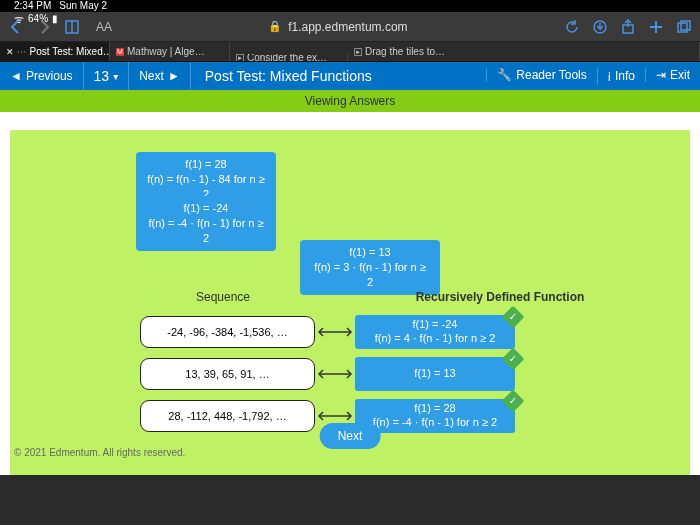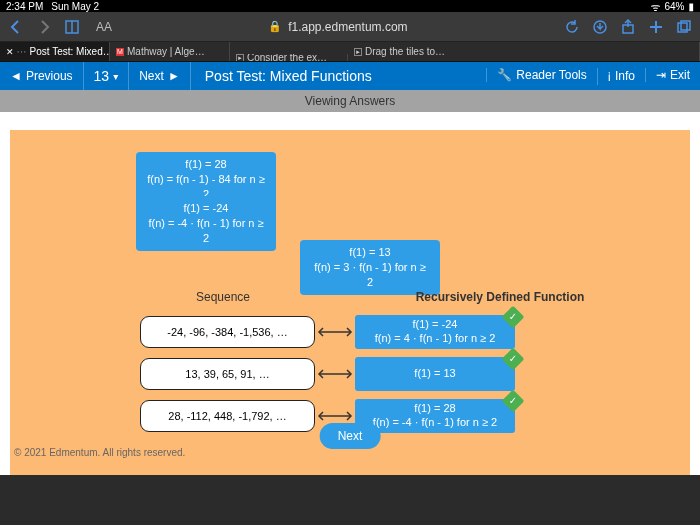--- a/index.html
+++ b/index.html
@@ -1,18 +1,18 @@
 <!DOCTYPE html>
 <html><head>
 <meta charset="utf-8">
 <style>
   * { margin: 0; padding: 0; box-sizing: border-box; }
   body { font-family: -apple-system, BlinkMacSystemFont, "Segoe UI", sans-serif; background: #2b2b2b; width: 700px; height: 525px; overflow: hidden; }
 
-  .status-bar { background: #000; color: #fff; font-size: 10px; height: 12px; display: flex; justify-content: space-between; align-items: center; padding: 0 6px; }
+  .status-bar { background: #000; color: #fff; font-size: 10px; height: 12px; display: flex; justify-content: space-between; padding: 0 14px; flex-direction: column; }
   .status-right { display: flex; gap: 4px; align-items: center; }
 
   .browser-bar { background: #3a3a3a; height: 30px; display: flex; align-items: center; padding: 0 8px; gap: 12px; color: #4a90e2; border-bottom: 1px solid #222; }
   .nav-arrow { width: 16px; height: 16px; display:inline-flex; align-items:center; justify-content:center;}
   .aa { color: #bbb; font-size: 12px; margin-left: 4px; }
   .url-area { flex: 1; display: flex; justify-content: center; align-items: center; gap: 6px; color: #ddd; font-size: 12px; }
   .lock { font-size: 11px; }
   .right-icons { display: flex; gap: 12px; align-items: center; }
 
   .tab-strip { background: #2b2b2b; height: 20px; display: flex; font-size: 10px; color: #ccc; border-bottom: 1px solid #111;}
@@ -20,24 +20,24 @@
   .tab.active { background: #1a1a1a; color: #fff; }
   .tab-icon { width: 8px; height: 8px; display:inline-block; border:1px solid #888; font-size:7px; line-height:6px; text-align:center;}
 
   .app-toolbar { background: #0072c6; color: #fff; height: 28px; display: flex; align-items: center; font-size: 12px; }
   .tb-item { padding: 0 10px; height: 100%; display: flex; align-items: center; gap: 4px; border-right: 1px solid rgba(255,255,255,0.25); }
   .tb-item.num { font-size: 14px; }
   .tb-title { flex: 1; text-align: left; padding-left: 14px; font-size: 14px; }
   .tb-right { display: flex; }
   .tb-right .tb-item { border-right: none; border-left: 1px solid rgba(255,255,255,0.25); }
 
-  .yellow-bar { background: #a3a3a3; color: #333; text-align: center; font-size: 12px; height: 22px; line-height: 22px; }
+  .yellow-bar { background: #84cc16; color: #333; text-align: center; font-size: 12px; height: 22px; line-height: 22px; }
 
   .content { background: #fff; height: 363px; position: relative; padding-top: 18px; overflow:hidden;}
-  .paper { background: #fdba74; margin: 0 10px; height: 100%; padding: 6px 40px 0 40px; position: relative; }
+  .paper { background: #bef264; margin: 0 10px; height: 100%; padding: 6px 40px 0 40px; position: relative; }
 
   .blue-box { background: #2f9ee6; color: #fff; border-radius: 4px; font-size: 11px; text-align: center; padding: 5px 10px; line-height: 1.35; display:inline-block;}
 
   .choice1 { position: absolute; left: 126px; top: 22px; width: 140px;}
   .choice2 { position: absolute; left: 126px; top: 66px; width: 140px;}
   .choice3 { position: absolute; left: 290px; top: 110px; width: 140px;}
 
   .headers { position: absolute; top: 160px; left: 0; right: 0; display:flex;}
   .h-left { width: 280px; text-align: right; padding-right: 40px; font-size: 12px; font-weight: normal; color:#333;}
   .h-right { flex:1; text-align: center; font-size: 12px; font-weight: bold; color:#333; padding-left: 20px;}

